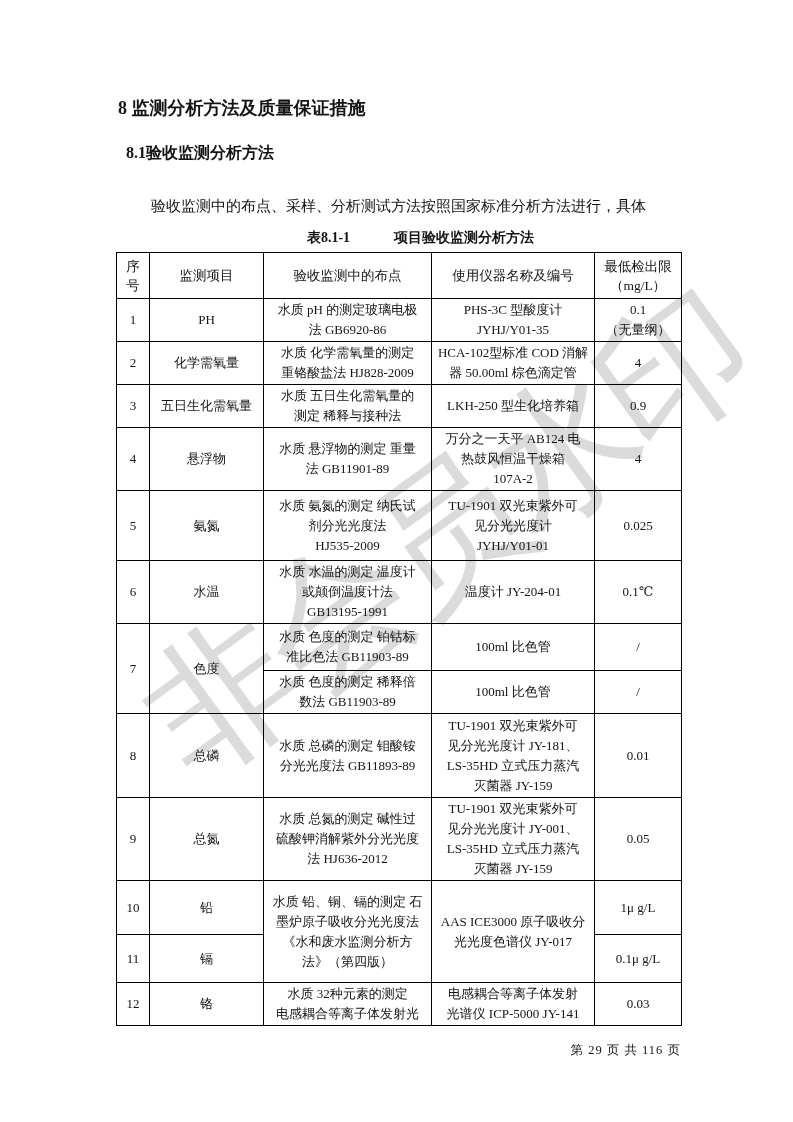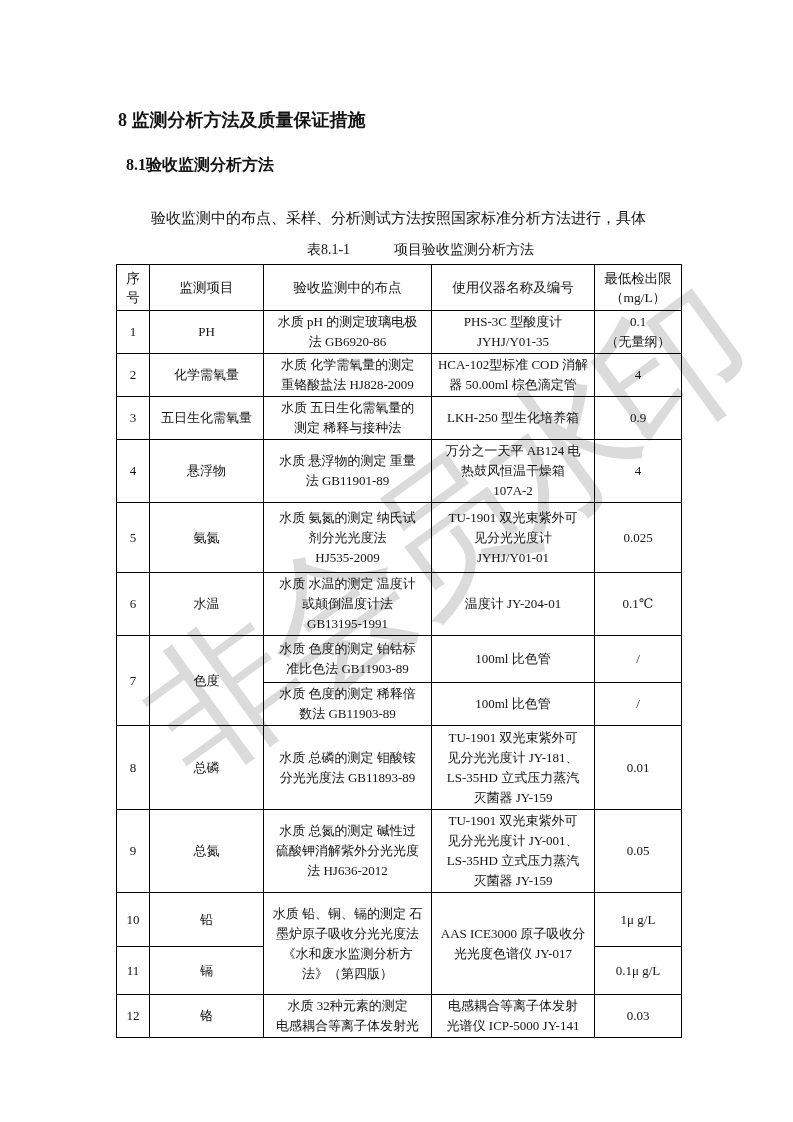--- a/index.html
+++ b/index.html
@@ -20,32 +20,32 @@
     transform:rotate(-36deg);
     transform-origin:0 50%;
     white-space:nowrap;
     z-index:0;
     font-family:"Liberation Sans","DejaVu Sans",sans-serif;
     user-select:none;
   }
   .content { position:relative; z-index:1; padding:96px 113px 0 116px; }
   .doc-title {
     font-size:18px; font-weight:bold;
-    margin:12px 0 22px 2px; line-height:24px;
+    margin:0 0 22px 2px; line-height:24px;
   }
   .doc-subtitle {
     font-size:16px; font-weight:bold;
     margin:0 0 10px 10px; line-height:22px;
   }
   .para { font-size:15px; line-height:28px; margin:0 0 8px 2px; width:560px; }
   .para-line1 { text-indent:2.2em; text-align:justify;margin-top:28px; }
   .para-line2 { text-align:left; }
   .caption {
     width:565px; text-align:center;
-    font-weight:normal; font-size:14px;
+    font-weight:bold; font-size:14px;
     margin:6px 0 4px 22px; line-height:20px;
   }
   .caption .gap { display:inline-block; width:44px; }
   table.monitor {
     border-collapse:collapse;
     table-layout:fixed;
     width:565px;
     margin-left:0;
     font-size:13px;
   }
@@ -233,15 +233,16 @@
           <td>铬</td>
           <td>水质 32种元素的测定
 电感耦合等离子体发射光</td>
           <td>电感耦合等离子体发射
 光谱仪 ICP-5000 JY-141</td>
           <td>0.03</td>
         </tr>
       </tbody>
     </table>
 
+    <div class="footer">第 29 页 共 116 页</div>
 
   </div>
 </div>
 
 </body></html>

